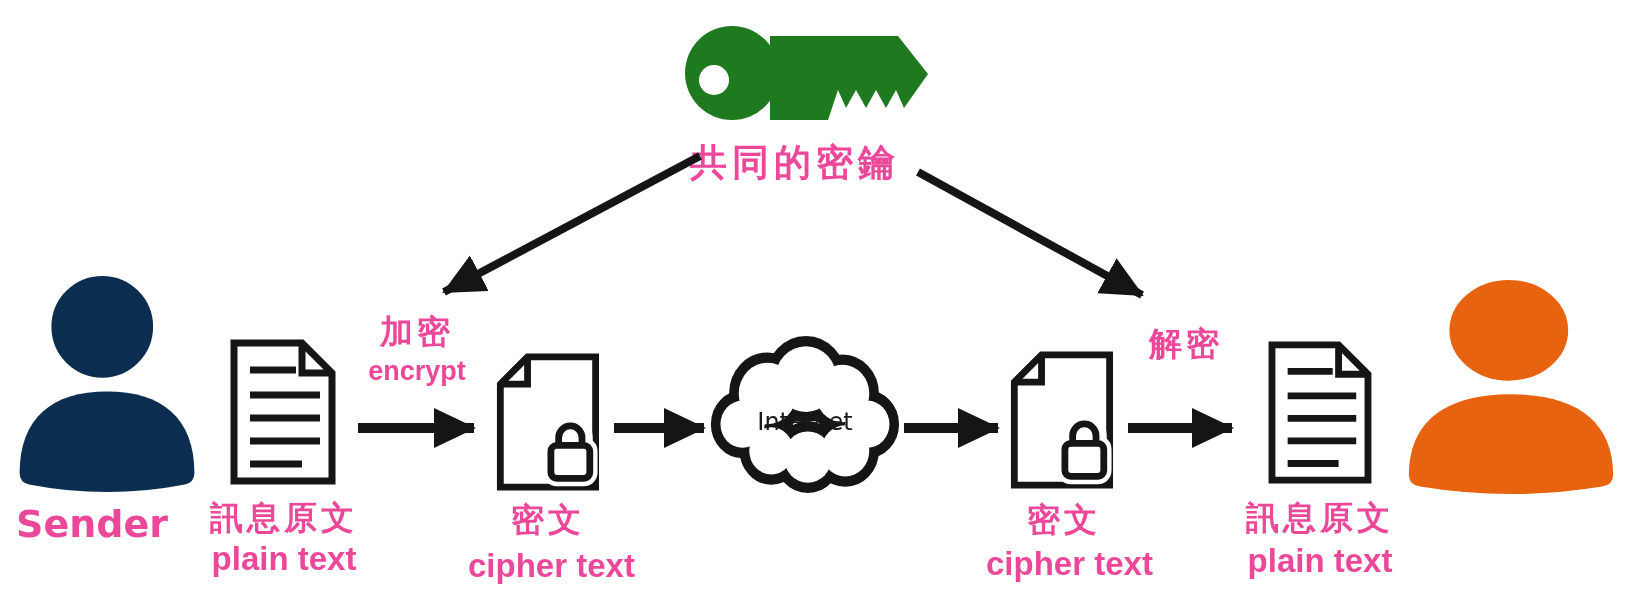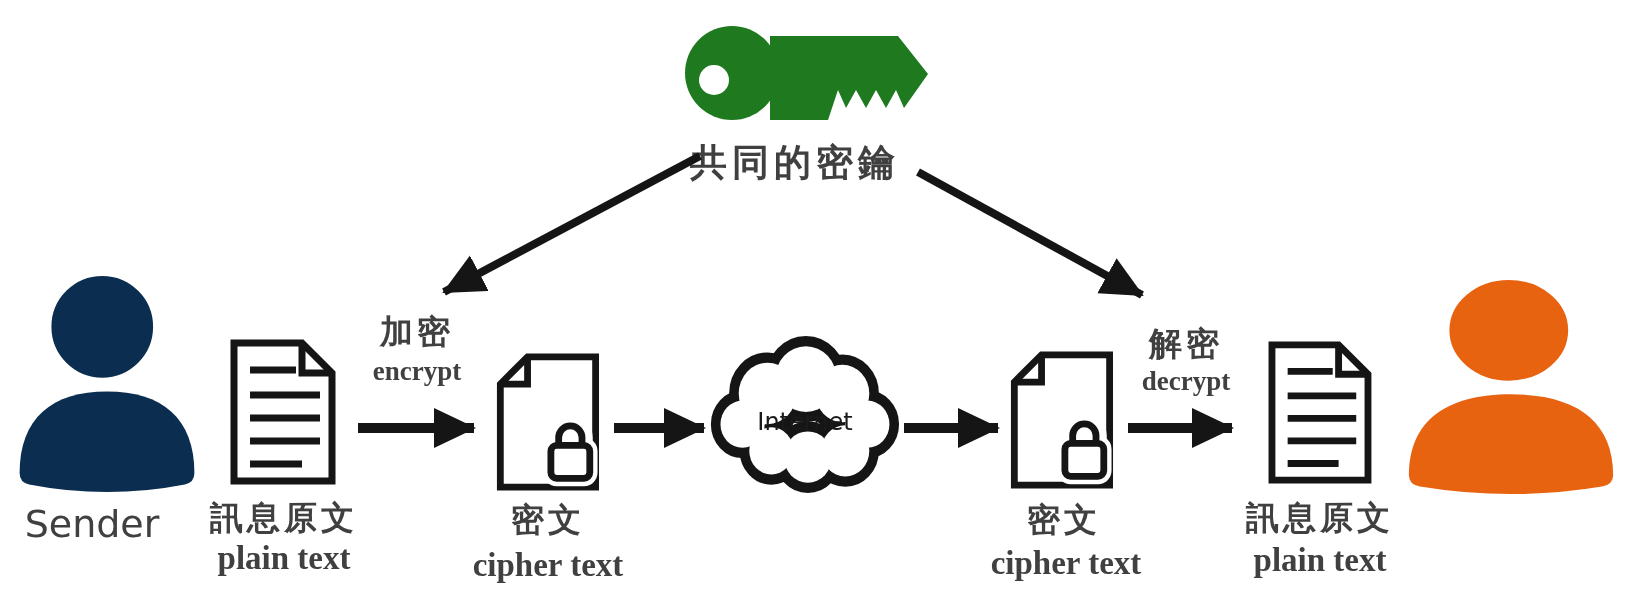--- a/index.html
+++ b/index.html
@@ -1,28 +1,28 @@
 <!DOCTYPE html>
 <html><head>
 <meta charset="utf-8">
 <style>
   html,body{margin:0;padding:0;background:#ffffff;}
   .canvas{position:relative;width:1638px;height:592px;background:#ffffff;overflow:hidden;
           font-family:"DejaVu Sans","Liberation Sans",sans-serif;}
   .abs{position:absolute;}
   svg.abs{overflow:visible;}
-  .lbl{position:absolute;text-align:center;color:#404040;white-space:nowrap;}
+  .lbl{position:absolute;text-align:center;color:#ec4899;white-space:nowrap;}
   .zh{font-family:"DejaVu Serif","Liberation Serif",serif;font-weight:700;letter-spacing:4px;}
-  .en{font-family:Liberation Serif, serif;font-weight:700;}
+  .en{font-family:Liberation Sans, sans-serif;font-weight:700;}
   .key-lbl{font-size:37px;letter-spacing:5px;}
   .zh-lbl{font-size:33px;}
   .en-lbl{font-size:33px;}
   .step-zh{font-size:33px;}
   .step-en{font-size:27px;}
-  .person-lbl{font-size:38px;font-weight:400;}
+  .person-lbl{font-size:38px;font-weight:700;}
 </style>
 </head>
 <body>
 
 <div class="canvas">
 
   <svg class="abs" width="0" height="0">
     <defs>
       <marker id="ah" markerUnits="userSpaceOnUse" markerWidth="44" markerHeight="42" refX="40" refY="20" orient="auto">
         <polygon points="0,0 42,20 0,40" fill="#151515"></polygon>
@@ -122,21 +122,20 @@
       <path d="M 68 98 L 68 88 A 12 12 0 0 1 92 88 L 92 98" fill="none" stroke="#ffffff" stroke-width="22"></path>
       <rect x="60" y="96" width="40" height="34" rx="6" fill="#ffffff" stroke="#ffffff" stroke-width="16"></rect>
       <path d="M 68 98 L 68 88 A 12 12 0 0 1 92 88 L 92 98" fill="none" stroke="#151515" stroke-width="7"></path>
       <rect x="60" y="96" width="40" height="34" rx="6" fill="#ffffff" stroke="#151515" stroke-width="7"></rect>
     </g>
   </svg>
   <div class="lbl zh zh-lbl" style="left:994px;top:498px;width:140px;">密文</div>
   <div class="lbl en en-lbl" style="left:986px;top:545px;width:160px;">cipher text</div>
 
   <div class="lbl zh step-zh" style="left:1126px;top:322px;width:120px;">解密</div>
-  <div class="lbl en step-en" style="left:1122px;top:366px;width:128px;">decrypt</div>
   <svg class="abs" style="left:1126px;top:409px;" width="110" height="38">
     <line x1="2" y1="19" x2="106" y2="19" stroke="#151515" stroke-width="10" marker-end="url(#ah)"></line>
   </svg>
 
   <svg class="abs" style="left:1263px;top:340px;" width="112" height="145" viewBox="0 0 112 148">
     <path d="M 8 5 L 76 5 L 106 35 L 106 143 L 8 143 Z" fill="#ffffff" stroke="#151515" stroke-width="7"></path>
     <path d="M 76 5 L 76 35 L 106 35" fill="none" stroke="#151515" stroke-width="7"></path>
     <g stroke="#151515" stroke-width="7">
       <line x1="24" y1="32" x2="70" y2="32"></line>
       <line x1="24" y1="57" x2="94" y2="57"></line>

